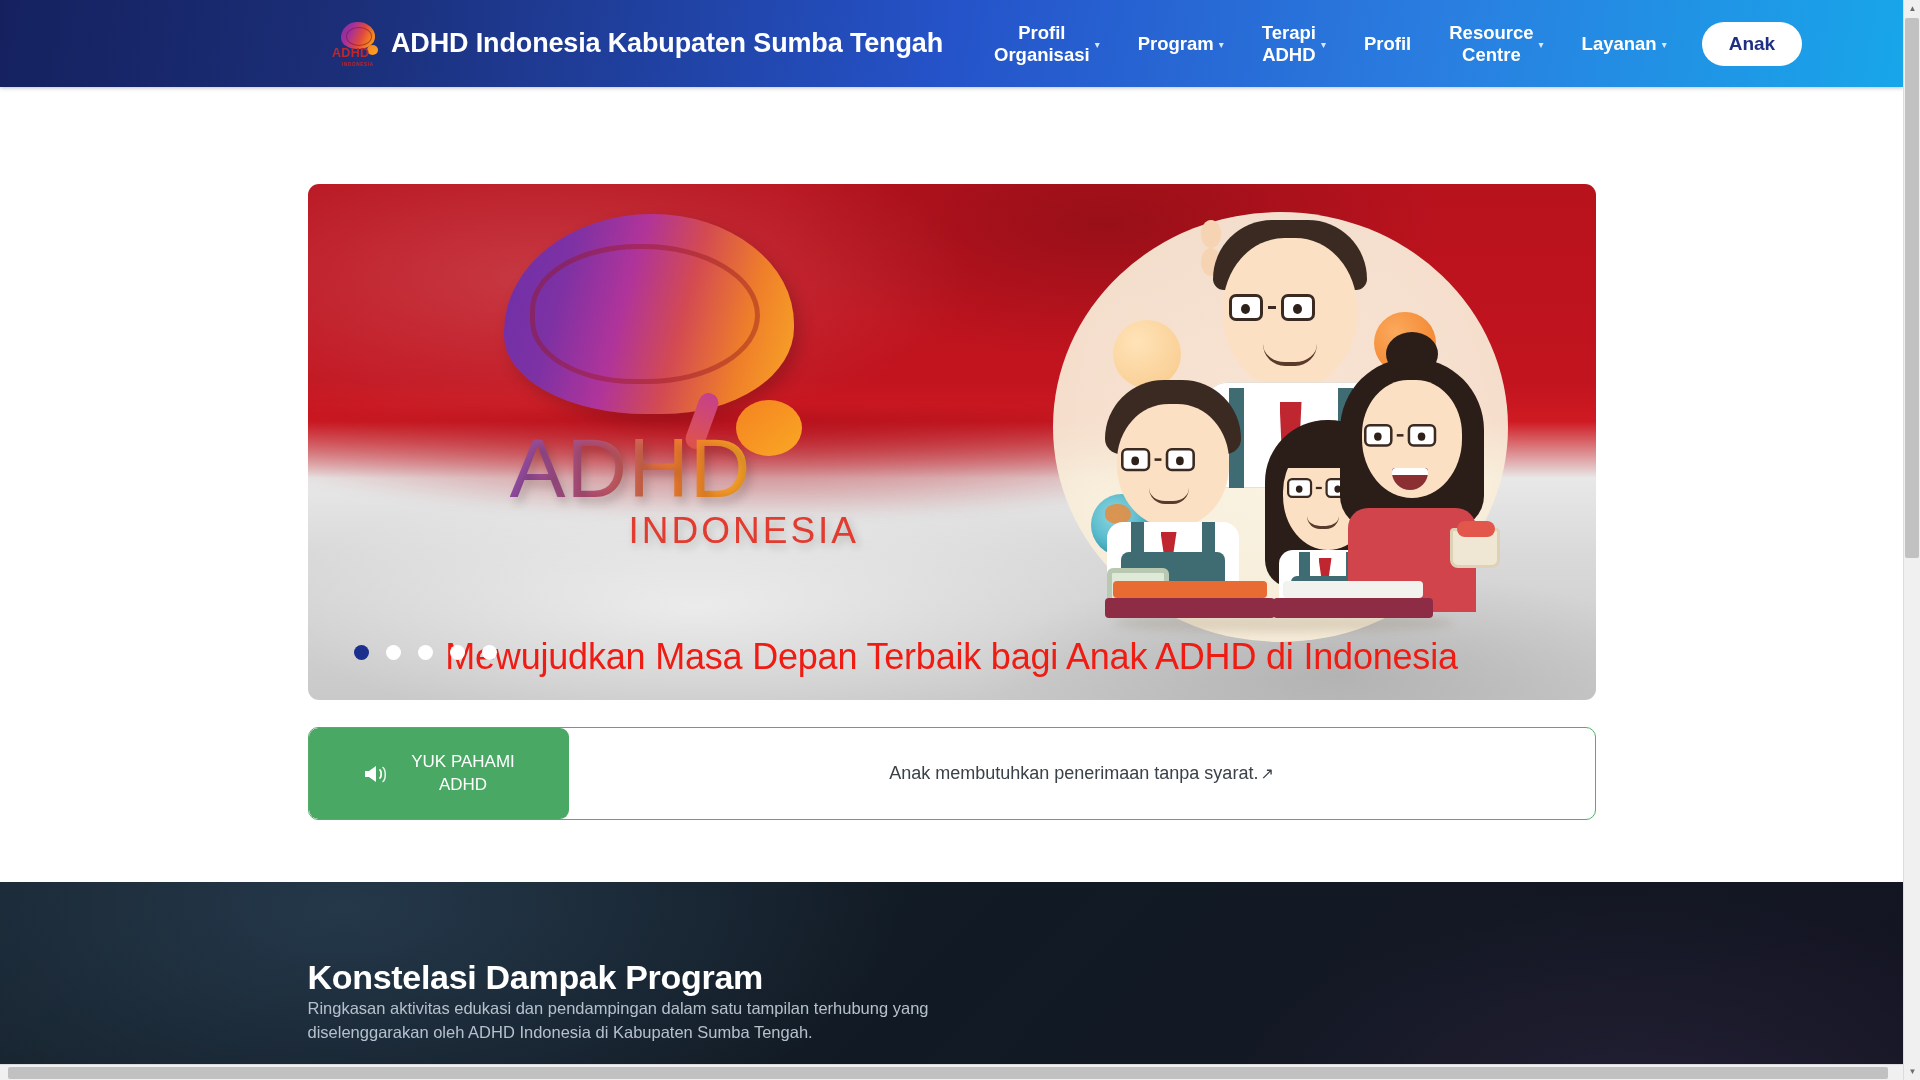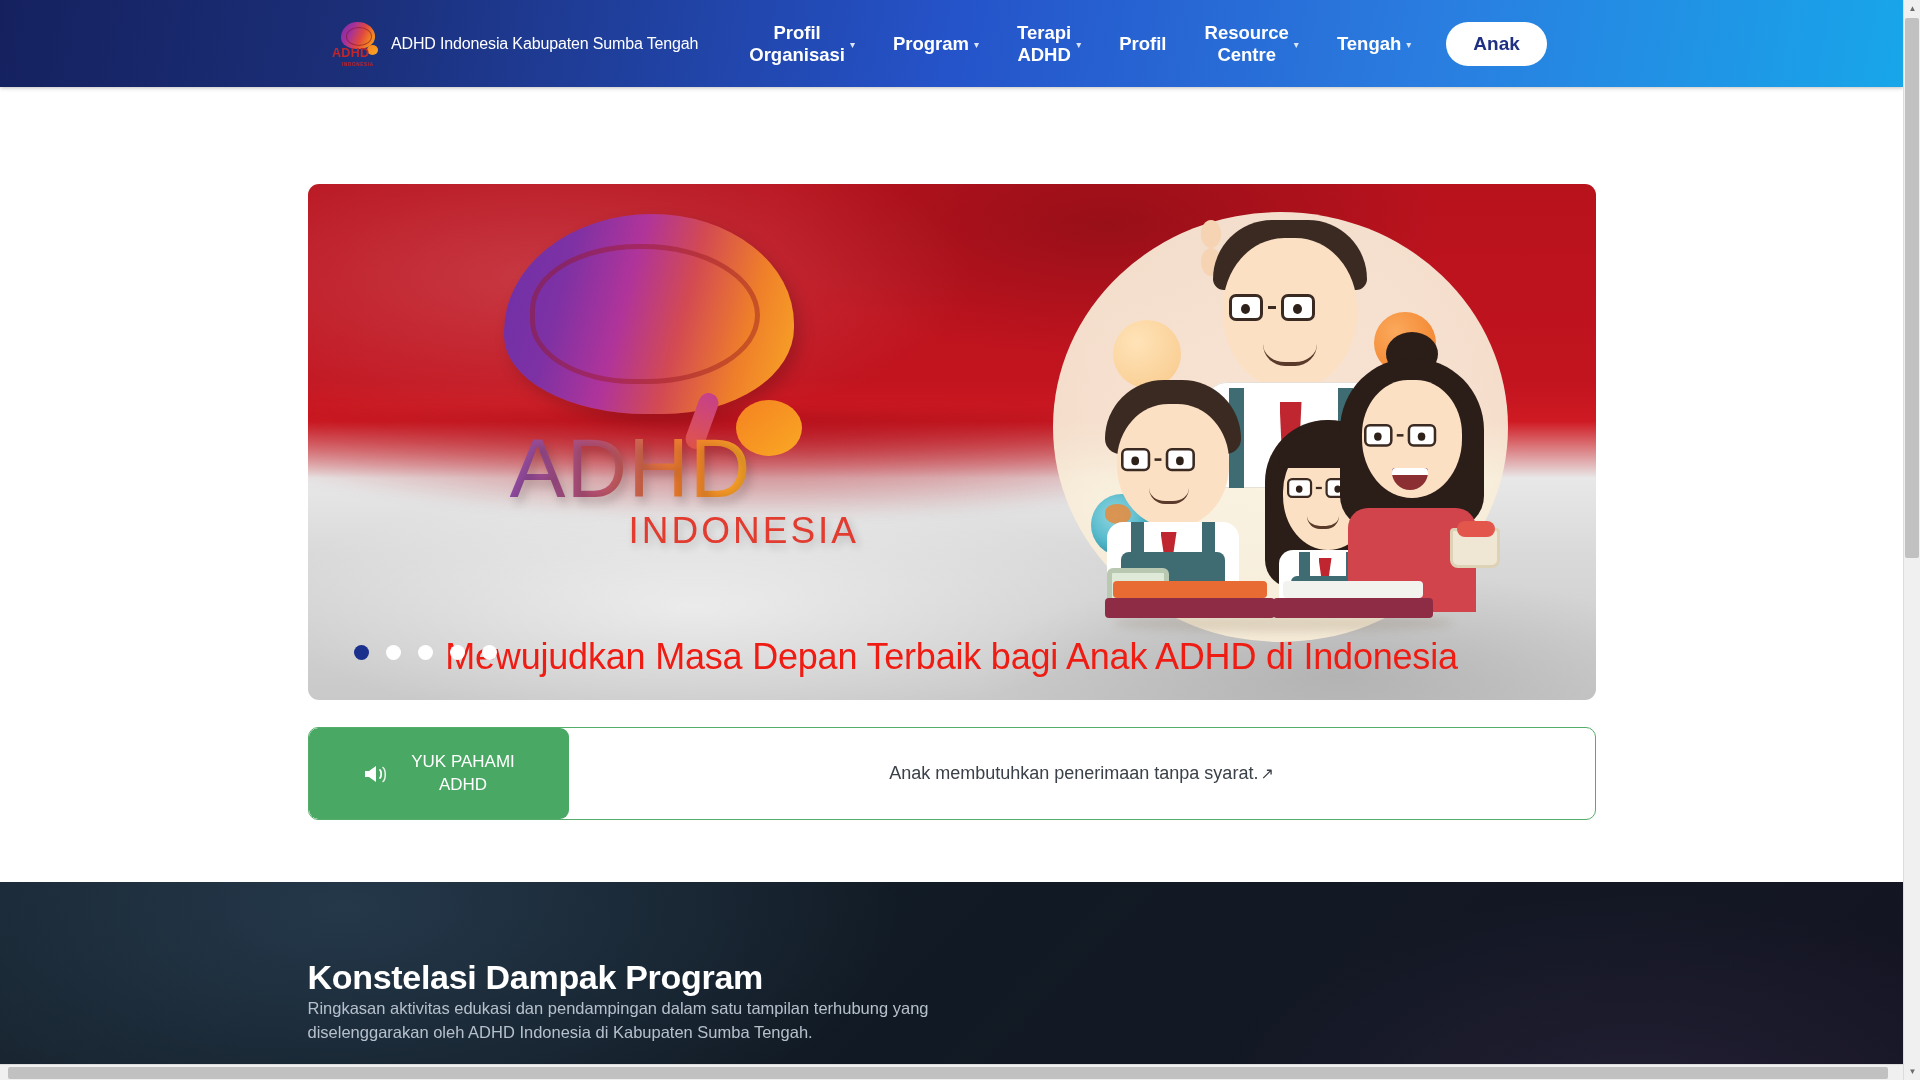--- a/index.html
+++ b/index.html
@@ -89,22 +89,22 @@
     position: absolute;
     left: 10px; bottom: 0px;
     font-size: 4.6px;
     font-weight: 700;
     letter-spacing: .7px;
     color: #c2262b;
   }
 
   .brand-title {
     color: #ffffff;
-    font-size: 16px;
-    font-weight: 400;
+    font-size: 27px;
+    font-weight: 700;
     letter-spacing: -0.15px;
     white-space: nowrap;
   }
 
   .main-nav {
     display: flex;
     align-items: center;
     margin-left: 32px;
     gap: 0;
   }
@@ -658,21 +658,21 @@
           <span class="nav-label">Profil</span>
         </div>
 
         <div class="nav-item">
           <span class="nav-label">Resource
 Centre</span>
           <span class="nav-caret">▾</span>
         </div>
 
         <div class="nav-item">
-          <span class="nav-label">Tengah</span>
+          <span class="nav-label">Layanan</span>
           <span class="nav-caret">▾</span>
         </div>
 
         <button class="login-btn">Anak</button>
       </nav>
     </header>
 
     <main class="page-body">
 
       <section class="hero-wrap">

